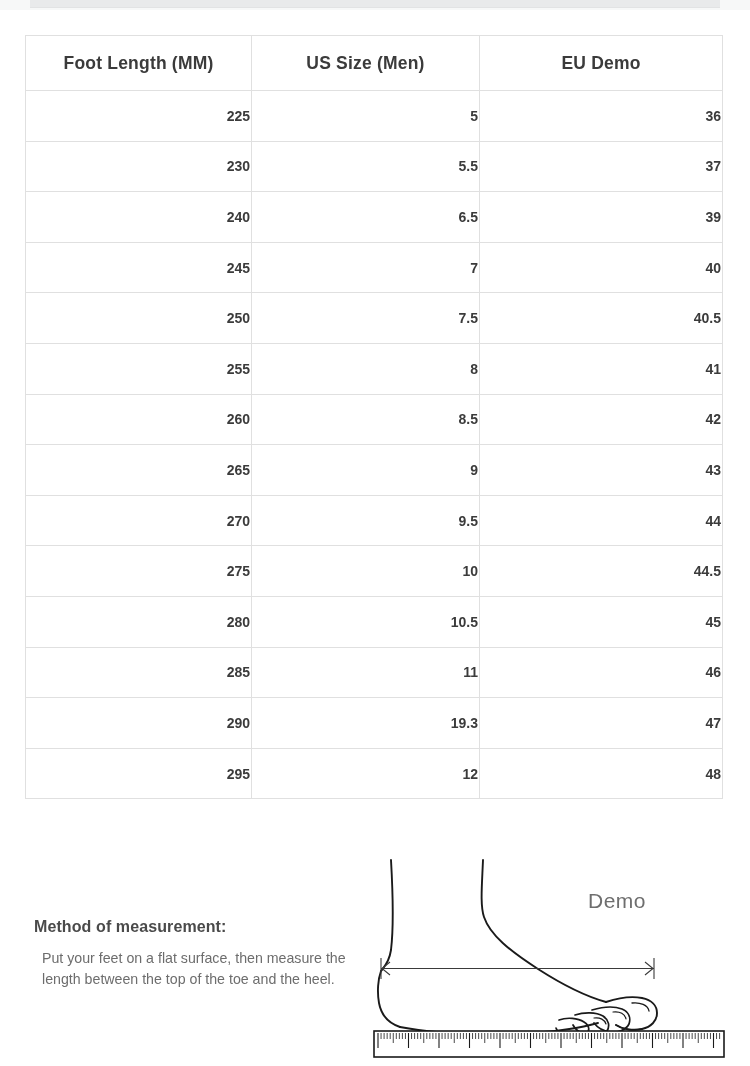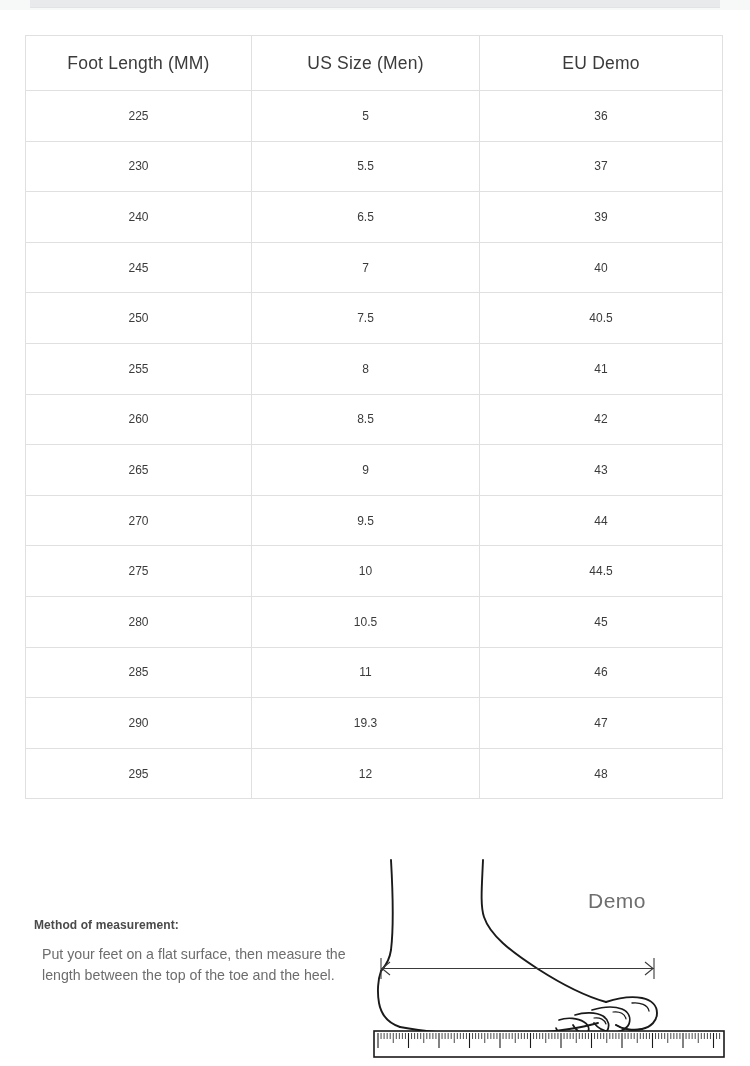--- a/index.html
+++ b/index.html
@@ -46,31 +46,32 @@
   table.size-table {
     width: 697px;
     border-collapse: collapse;
     table-layout: fixed;
   }
   table.size-table th,
   table.size-table td {
     border: 1px solid #e0e0e0;
     text-align: center;
     color: #3b3b3b;
-    font-weight: normal;
+    font-weight: bold;
     background: #ffffff;
   }
   table.size-table th {
     height: 52px;
     font-size: 17.5px;
     letter-spacing: .2px;
   }
   table.size-table td {
     height: 47.6px;
-    font-size: 12px;
+    font-size: 14px;
+    text-align: right;
   }
   col.c-foot  { width: 226px; }
   col.c-us    { width: 228px; }
   col.c-eu    { width: 243px; }
 
   
   #bottom-section {
     position: absolute;
     left: 0;
     top: 855px;
@@ -78,21 +79,21 @@
     height: 211px;
   }
 
   #method-block {
     position: absolute;
     left: 34px;
     top: 63px;
     width: 320px;
   }
   #method-title {
-    font-size: 12px;
+    font-size: 16px;
     font-weight: bold;
     color: #4a4a4a;
     margin: 0 0 12px 0;
     letter-spacing: .1px;
   }
   #method-body {
     font-size: 14.2px;
     line-height: 1.47;
     color: #6d6d6d;
     margin: 8px;

